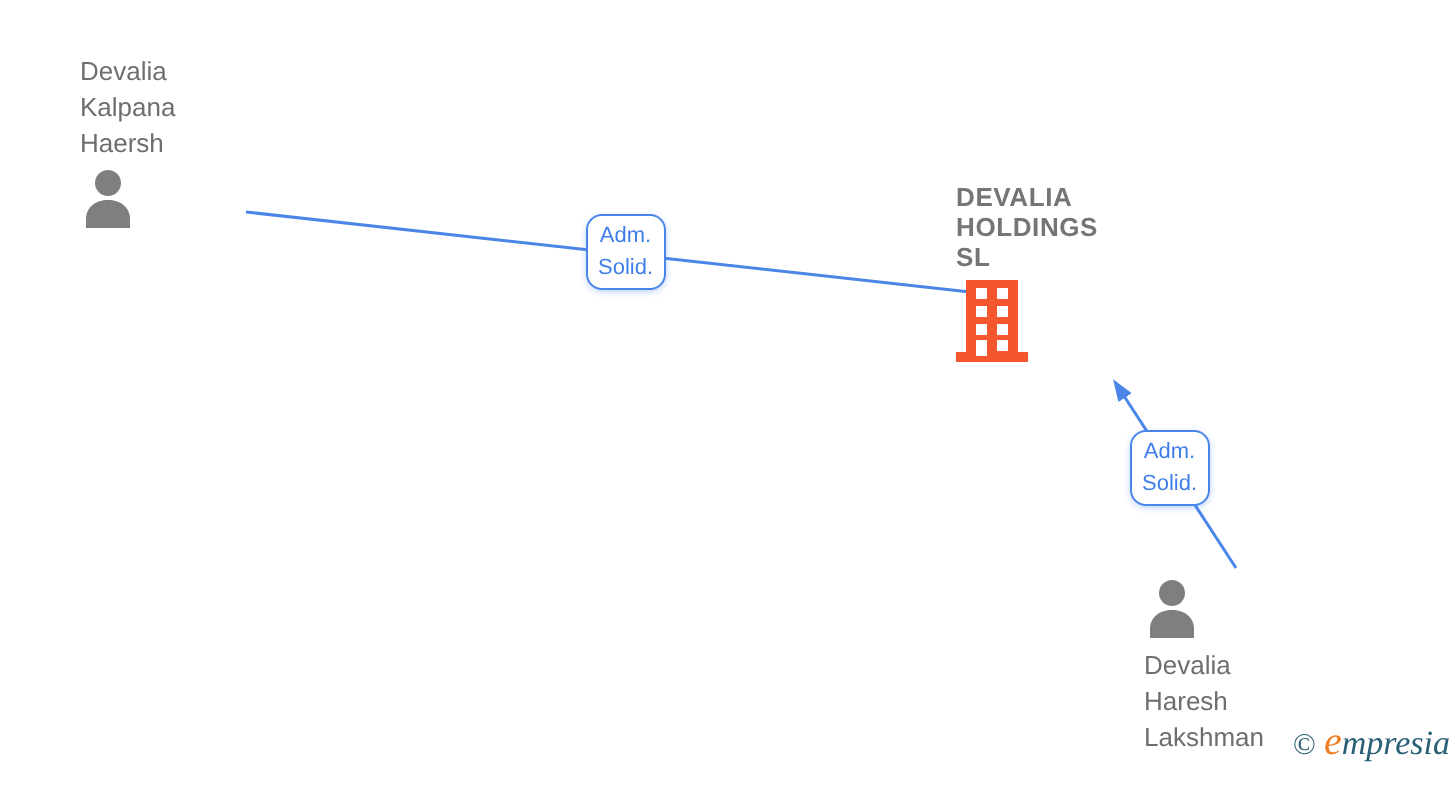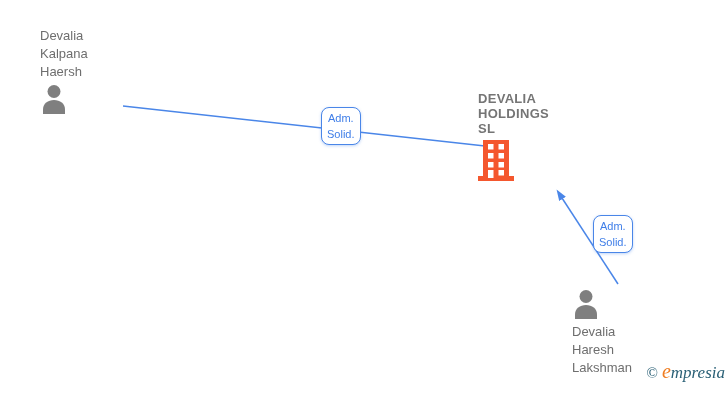--- a/index.html
+++ b/index.html
@@ -52,21 +52,20 @@
     background: #ffffff;
     border: 1.5px solid #4a86e8;
     border-radius: 8px;
     padding: 2px 5px;
     font-size: 11px;
     line-height: 16px;
     color: #3f7ee8;
     text-align: center;
     white-space: pre-line;
     box-shadow: 0 1px 3px rgba(74,134,232,0.35);
-    margin-left: 28px;
   }
   .watermark {
     position: absolute;
     right: 3px;
     bottom: 17px;
     font-family: "Liberation Serif", serif;
     font-style: italic;
     font-size: 17px;
     color: #2a6076;
     white-space: nowrap;

